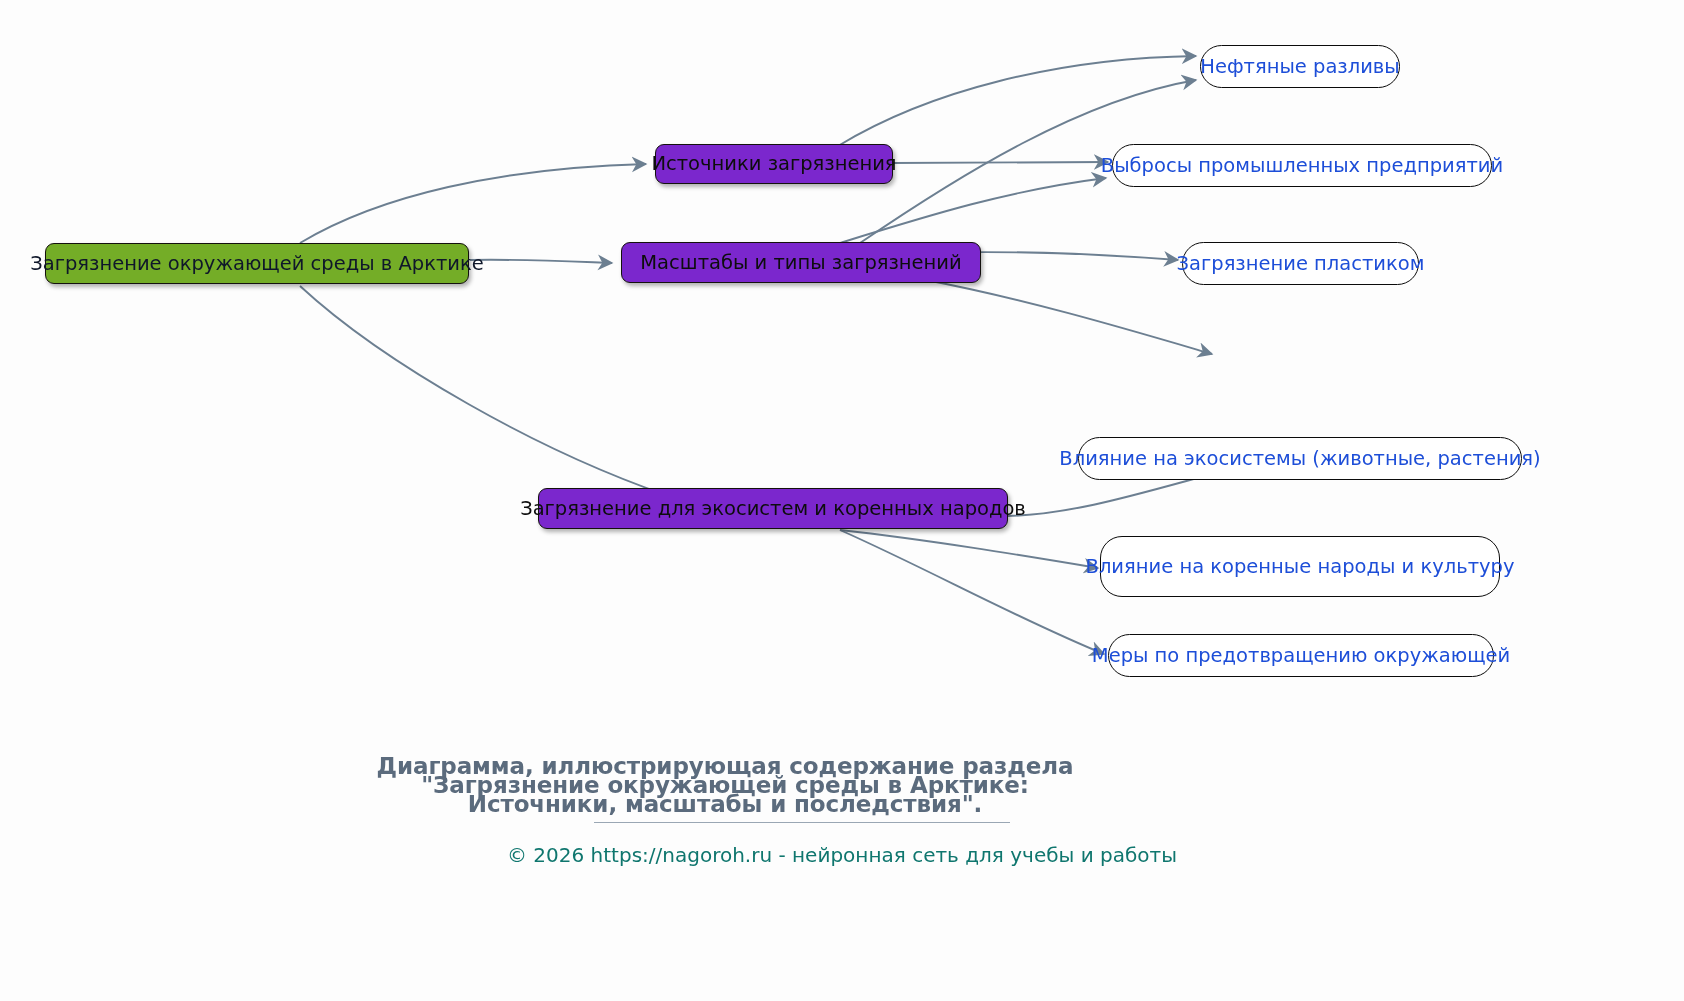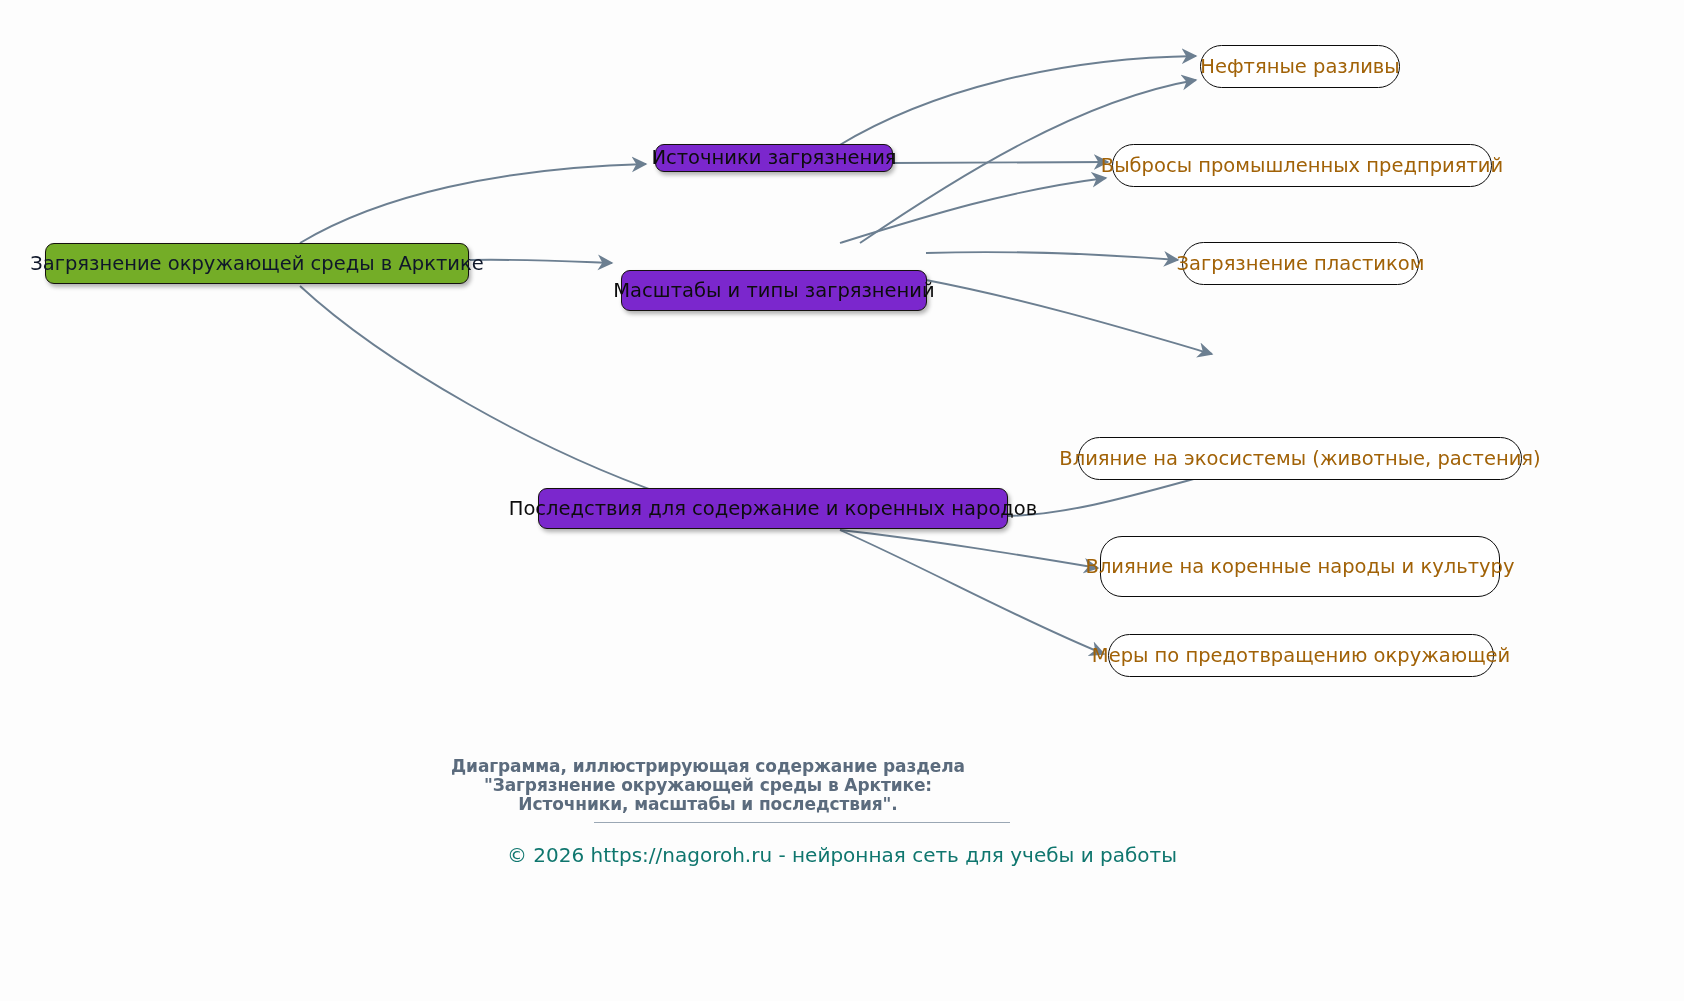--- a/index.html
+++ b/index.html
@@ -51,30 +51,30 @@
     border-radius: 9px;
     box-shadow: 2px 3px 4px rgba(0,0,0,0.30);
     padding: 0 16px;
     color: #0d0d0d;
   }
   .node-leaf {
     background: #ffffff;
     border: 1.7px solid #0b0b0b;
     border-radius: 22px;
     padding: 0 18px;
-    color: #a16207;
+    color: #1d4ed8;
   }
   .caption {
     position: absolute;
-    left: 0;
+    left: 17px;
     width: 1416px;
     text-align: center;
     color: #5b6b7d;
     font-weight: bold;
-    font-size: 17px;
+    font-size: 23px;
     line-height: 19px;
     letter-spacing: -0.1px;
   }
   .caption .cap-line { display: block; }
   .rule {
     position: absolute;
     border-top: 1.4px solid #9aa7b4;
   }
   .copyright {
     position: absolute;
@@ -121,30 +121,30 @@
       <path d="M 840 530 C 930 540, 1020 555, 1098 568"></path>
 
       <path d="M 840 530 C 930 570, 1020 620, 1104 654"></path>
     </g>
   </svg>
 
   <div class="node node-root" style="left:45px; top:243px; width:424px; height:41px;">
     <span>Загрязнение окружающей среды в Арктике</span>
   </div>
 
-  <div class="node node-branch" style="left:655px; top:144px; width:238px; height:28px;">
+  <div class="node node-branch" style="left:655px; top:144px; width:238px; height:40px;">
     <span>Источники загрязнения</span>
   </div>
 
-  <div class="node node-branch" style="left:621px; top:242px; width:306px; height:41px;margin-top:28px;">
+  <div class="node node-branch" style="left:621px; top:242px; width:360px; height:41px;">
     <span>Масштабы и типы загрязнений</span>
   </div>
 
   <div class="node node-branch" style="left:538px; top:488px; width:470px; height:41px;">
-    <span>Последствия для содержание и коренных народов</span>
+    <span>Загрязнение для экосистем и коренных народов</span>
   </div>
 
   <div class="node node-leaf" style="left:1200px; top:45px; width:200px; height:43px;">
     <span>Нефтяные разливы</span>
   </div>
 
   <div class="node node-leaf" style="left:1182px; top:242px; width:237px; height:43px;">
     <span>Загрязнение пластиком</span>
   </div>
 

